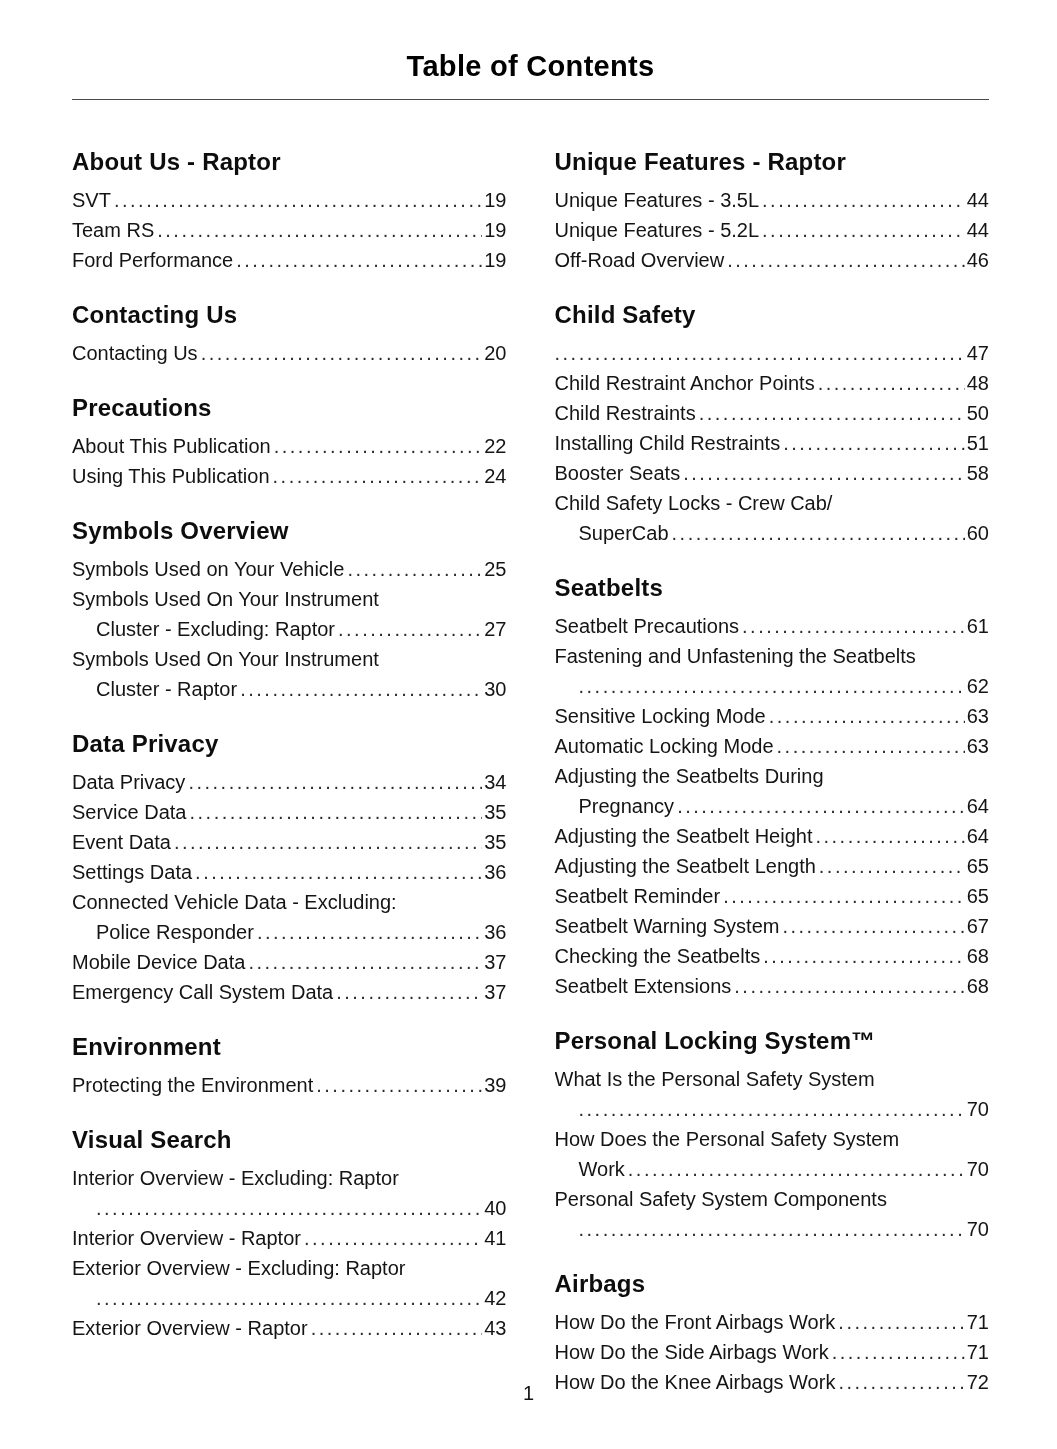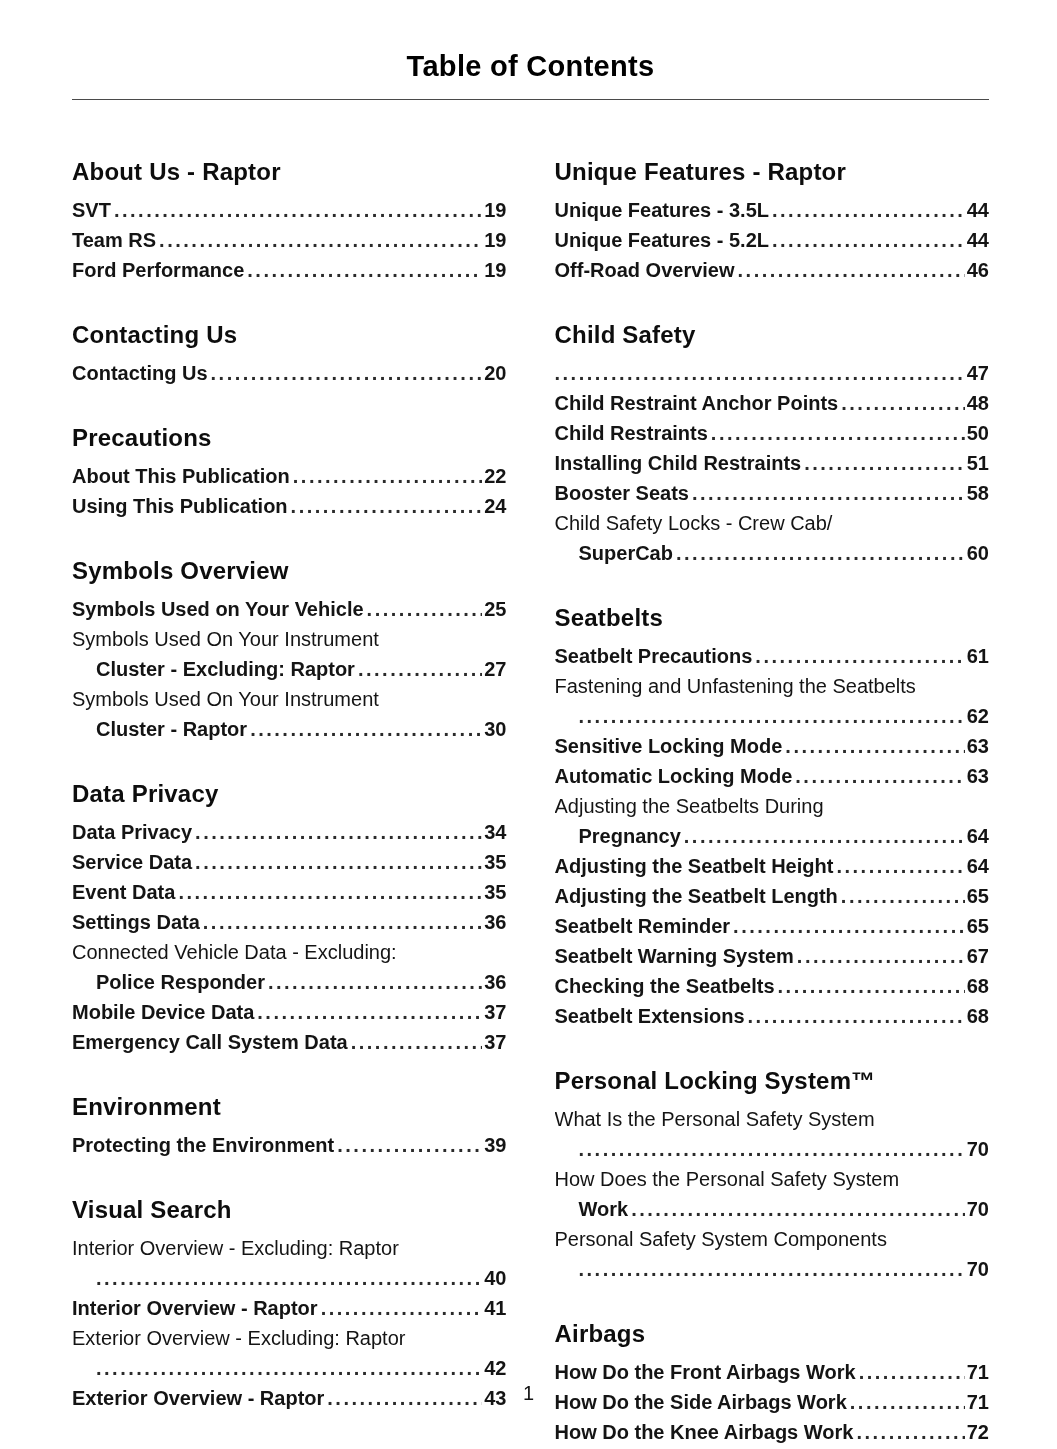--- a/index.html
+++ b/index.html
@@ -42,36 +42,35 @@
   }
   .col {
     flex: 1;
     min-width: 0;
   }
   .toc-section { margin: 0; }
   .section-heading {
     font-size: 24px;
     font-weight: bold;
     color: #0d0d0d;
-    margin: 35px 0 9px 0;
+    margin: 25px 0 9px 0;
     line-height: 29px;
     letter-spacing: 0.2px;
   }
   .entry-first {
     font-size: 20px;
     line-height: 30px;
     white-space: nowrap;
     overflow: hidden;
   }
   .entry-line {
     display: flex;
     align-items: center;
     font-size: 20px;
     line-height: 30px;
-    font-weight: bold;
   }
   .cont-line { padding-left: 24px; }
   .entry-text {
     white-space: nowrap;
     padding-right: 3px;
     flex: 0 0 auto;
   }
   .dots {
     flex: 1 1 auto;
     overflow: hidden;

